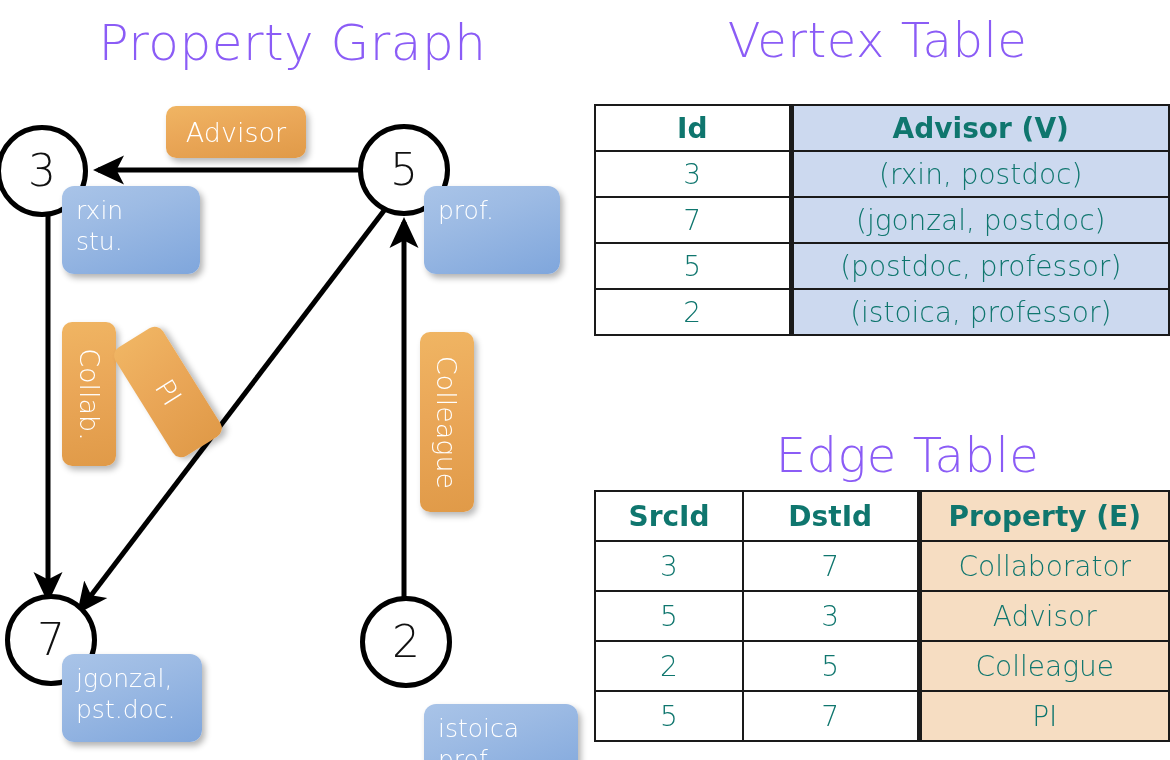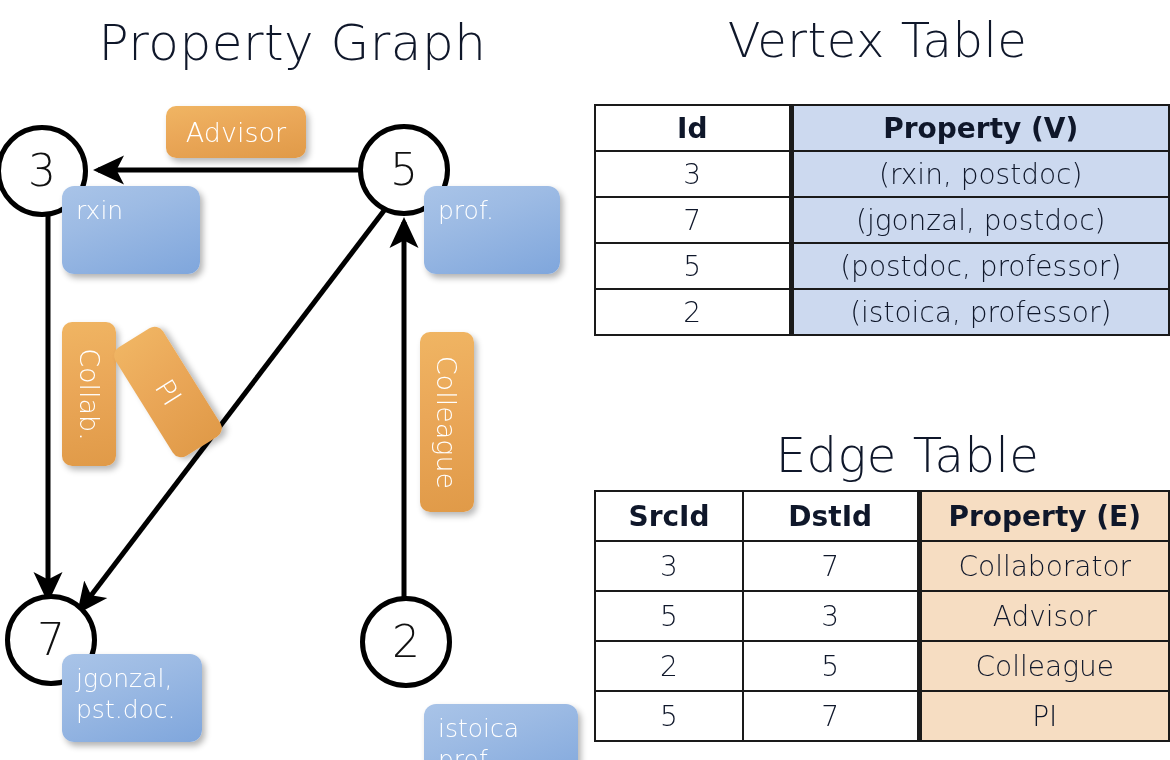--- a/index.html
+++ b/index.html
@@ -9,21 +9,21 @@
     font-family:"Liberation Sans", sans-serif;
     overflow:hidden;
     position:relative;
   }
 
   
   .big-title{
     position:absolute;
     font-family:"DejaVu Sans", sans-serif;
     font-weight:300;
-    color:#0f172a;
+    color:#8b5cf6;
     letter-spacing:0.5px;
     white-space:nowrap;
   }
   #graph-title{left:0;top:14px;width:585px;text-align:center;font-size:50px;}
   #vertex-title{left:585px;top:12px;width:585px;text-align:center;font-size:48px;}
   #edge-title{left:615px;top:400px;width:585px;text-align:center;font-size:48px;margin-top:27px;}
 
   
   #graph-svg{position:absolute;left:0;top:0;width:585px;height:760px;}
 
@@ -72,21 +72,21 @@
   .ebox .lbl{display:block;white-space:nowrap;}
   .vertical .lbl{transform:rotate(90deg);transform-origin:center;}
 
   
   .tbl{
     position:absolute;
     border-collapse:collapse;
     table-layout:fixed;
     font-family:"DejaVu Sans", sans-serif;
     font-weight:300;
-    color:#0f172a;
+    color:#0f766e;
   }
   .tbl td,.tbl th{
     border:2px solid #1a1a1a;
     text-align:center;
     font-weight:300;
     padding:0;
   }
   .tbl th{font-weight:bold;}
   .sep-left{border-left:5px solid #1a1a1a !important;}
   .v-id{background:#ffffff;}
@@ -129,20 +129,21 @@
 </div>
 <div class="node" style="left:5px;top:594px;width:92px;height:92px;font-size:44px;">
   <span>7</span>
 </div>
 <div class="node" style="left:360px;top:596px;width:92px;height:92px;font-size:44px;">
   <span>2</span>
 </div>
 
 <div class="vbox" style="left:62px;top:186px;width:138px;height:88px;">
   <div>rxin</div>
+  <div>stu.</div>
 </div>
 <div class="vbox" style="left:424px;top:186px;width:136px;height:88px;">
   <div>prof.</div>
 </div>
 <div class="vbox" style="left:62px;top:654px;width:140px;height:88px;">
   <div>jgonzal,</div>
   <div>pst.doc.</div>
 </div>
 <div class="vbox" style="left:424px;top:656px;width:154px;height:86px;margin-top:48px;">
   <div>istoica</div>
@@ -168,21 +169,21 @@
 <div class="big-title" id="vertex-title">Vertex Table</div>
 
 <table class="tbl" id="vertex-table">
   <colgroup>
       <col style="width:196px">
       <col style="width:378px">
     </colgroup>
   <thead>
     <tr>
       <th class="v-id">Id</th>
-      <th class="v-prop sep-left">Property (V)</th>
+      <th class="v-prop sep-left">Advisor (V)</th>
     </tr>
   </thead>
   <tbody>
     <tr>
       <td class="v-id">3</td>
       <td class="v-prop sep-left">(rxin, postdoc)</td>
     </tr>
     <tr>
       <td class="v-id">7</td>
       <td class="v-prop sep-left">(jgonzal, postdoc)</td>

